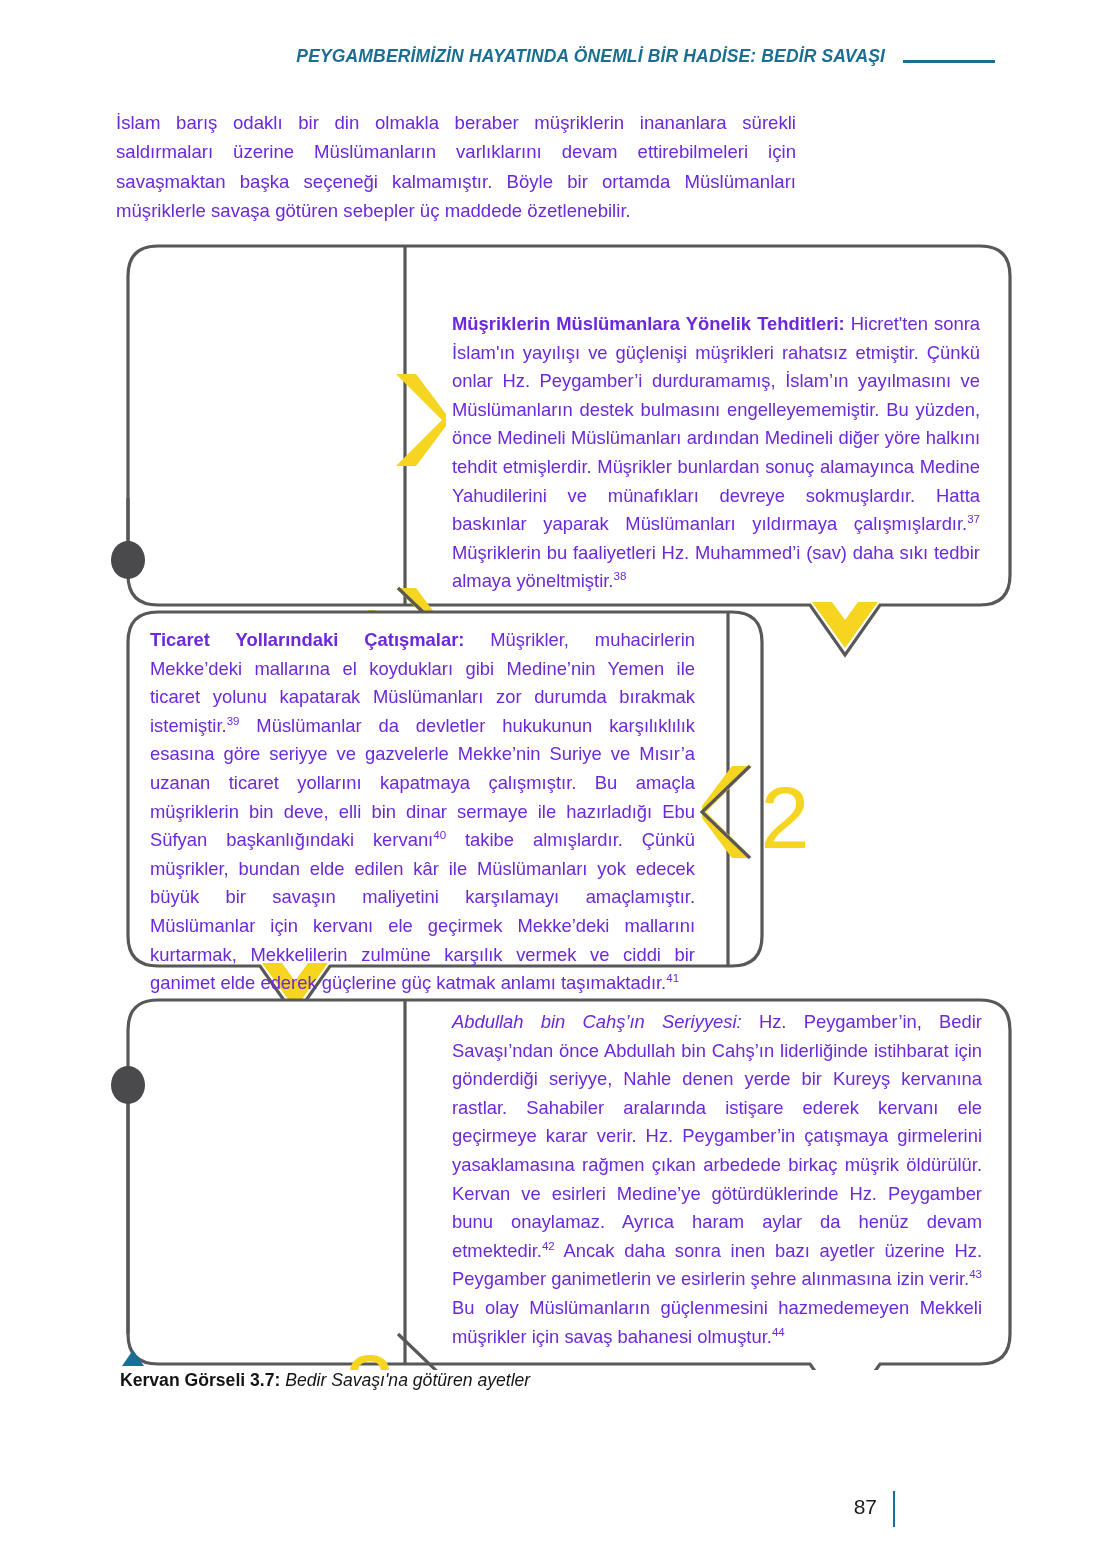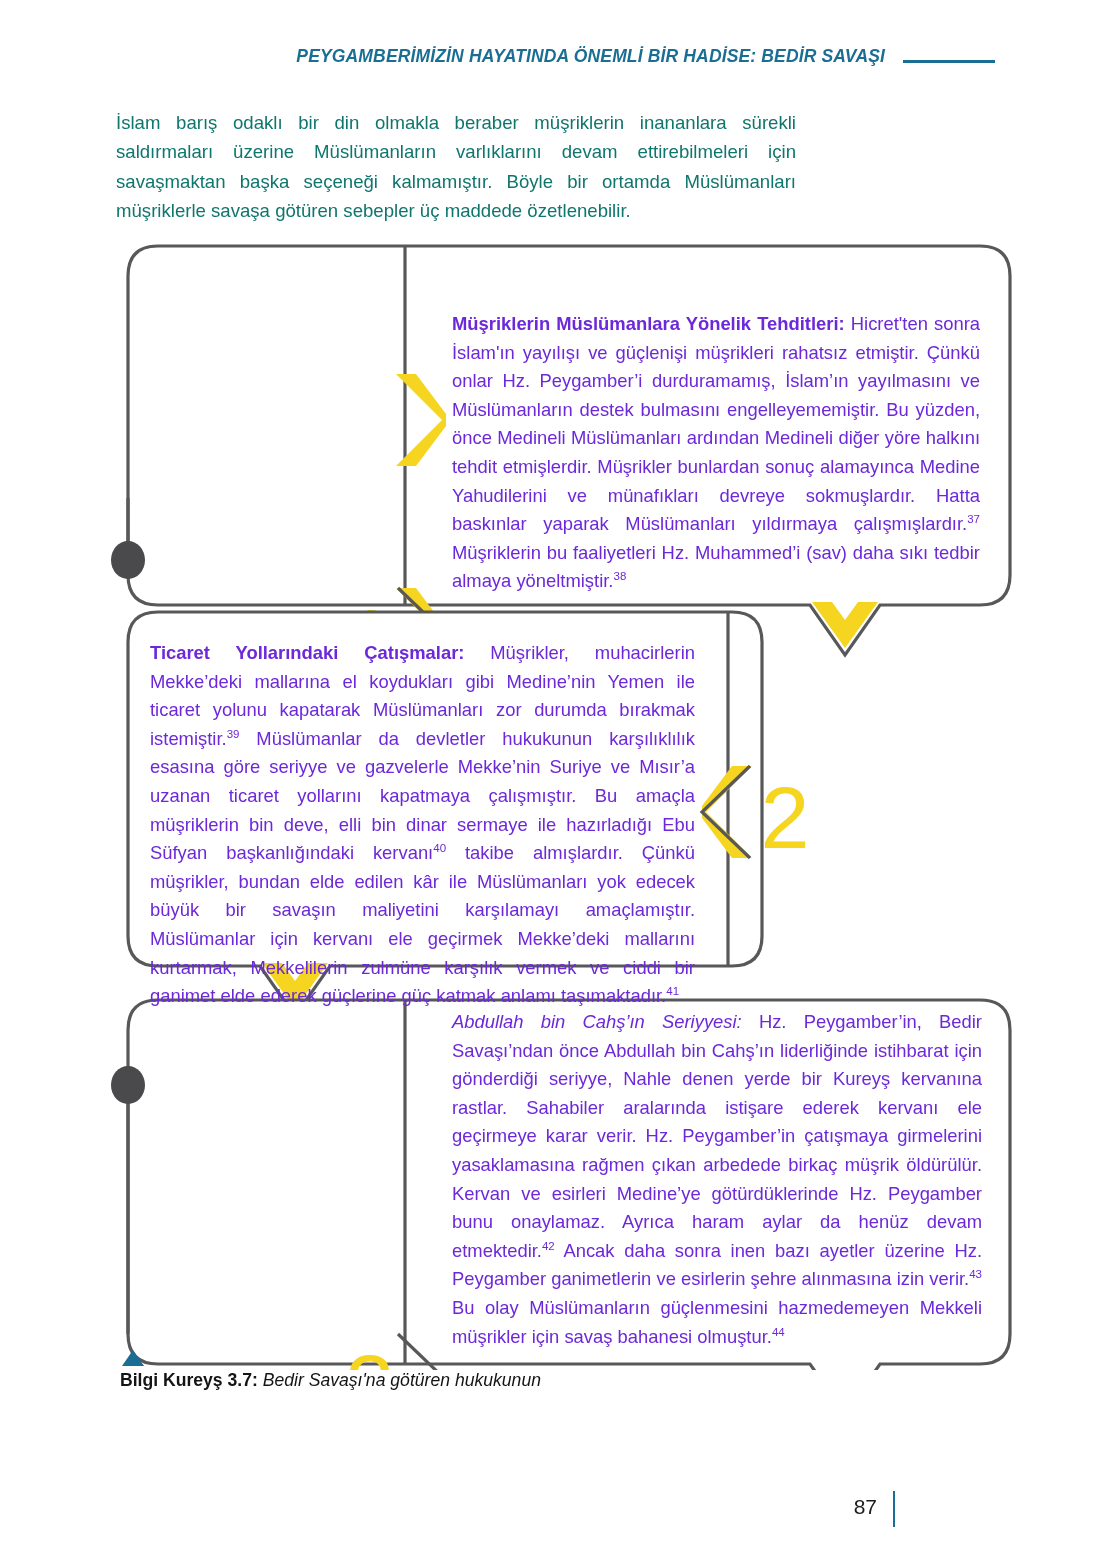--- a/index.html
+++ b/index.html
@@ -46,21 +46,21 @@
 
   
   .intro {
     position: absolute;
     left: 116px;
     top: 108px;
     width: 680px;
     font-size: 18.6px;
     line-height: 29.3px;
     text-align: justify;
-    color: #0f766e;
+    color: #6d28d9;
   }
 
   
   .diagram {
     position: absolute;
     left: 0;
     top: 230px;
     width: 1105px;
     height: 1140px;
   }
@@ -85,21 +85,21 @@
     font-weight: normal;
     font-style: italic;
   }
   .box-text sup {
     font-size: 11.5px;
     vertical-align: 7px;
     line-height: 0;
   }
 
   #box1-text { left: 452px; top: 80px;  width: 528px; }
-  #box2-text { left: 150px; top: 409px; width: 545px; }
+  #box2-text { left: 150px; top: 396px; width: 545px; }
   #box3-text { left: 452px; top: 778px; width: 530px; }
 
   
   .caption-wrap {
     position: absolute;
     left: 120px;
     top: 1368px;
     width: 700px;
   }
   .caption-marker {
@@ -241,20 +241,20 @@
   </div>
 
   <div class="box-text" id="box3-text">
     <i class="lead">Abdullah bin Cahş’ın Seriyyesi:</i><span> Hz. Peygamber’in, Bedir Savaşı’ndan önce Abdullah bin Cahş’ın liderliğinde istihbarat için gönderdiği seriyye, Nahle denen yerde bir Kureyş kervanına rastlar. Sahabiler aralarında istişare ederek kervanı ele geçirmeye karar verir. Hz. Peygamber’in çatışmaya girmelerini yasaklamasına rağmen çıkan arbedede birkaç müşrik öldürülür. Kervan ve esirleri Medine’ye götürdüklerinde Hz. Peygamber bunu onaylamaz. Ayrıca haram aylar da henüz devam etmektedir.</span><sup>42</sup><span> Ancak daha sonra inen bazı ayetler üzerine Hz. Peygamber ganimetlerin ve esirlerin şehre alınmasına izin verir.</span><sup>43</sup><span> Bu olay Müslümanların güçlenmesini hazmedemeyen Mekkeli müşrikler için savaş bahanesi olmuştur.</span><sup>44</sup>
   </div>
 </div>
 
 <div class="caption-wrap">
   <div class="caption-marker"></div>
   <div class="caption-text">
-    <b>Bilgi Kureyş 3.7:</b><i> Bedir Savaşı'na götüren hukukunun</i>
+    <b>Kervan Görseli 3.7:</b><i> Bedir Savaşı'na götüren ayetler</i>
   </div>
 </div>
 
 <div class="page-footer">
   <div class="page-number">87</div>
   <div class="footer-rule"></div>
 </div>
 
 </body></html>

